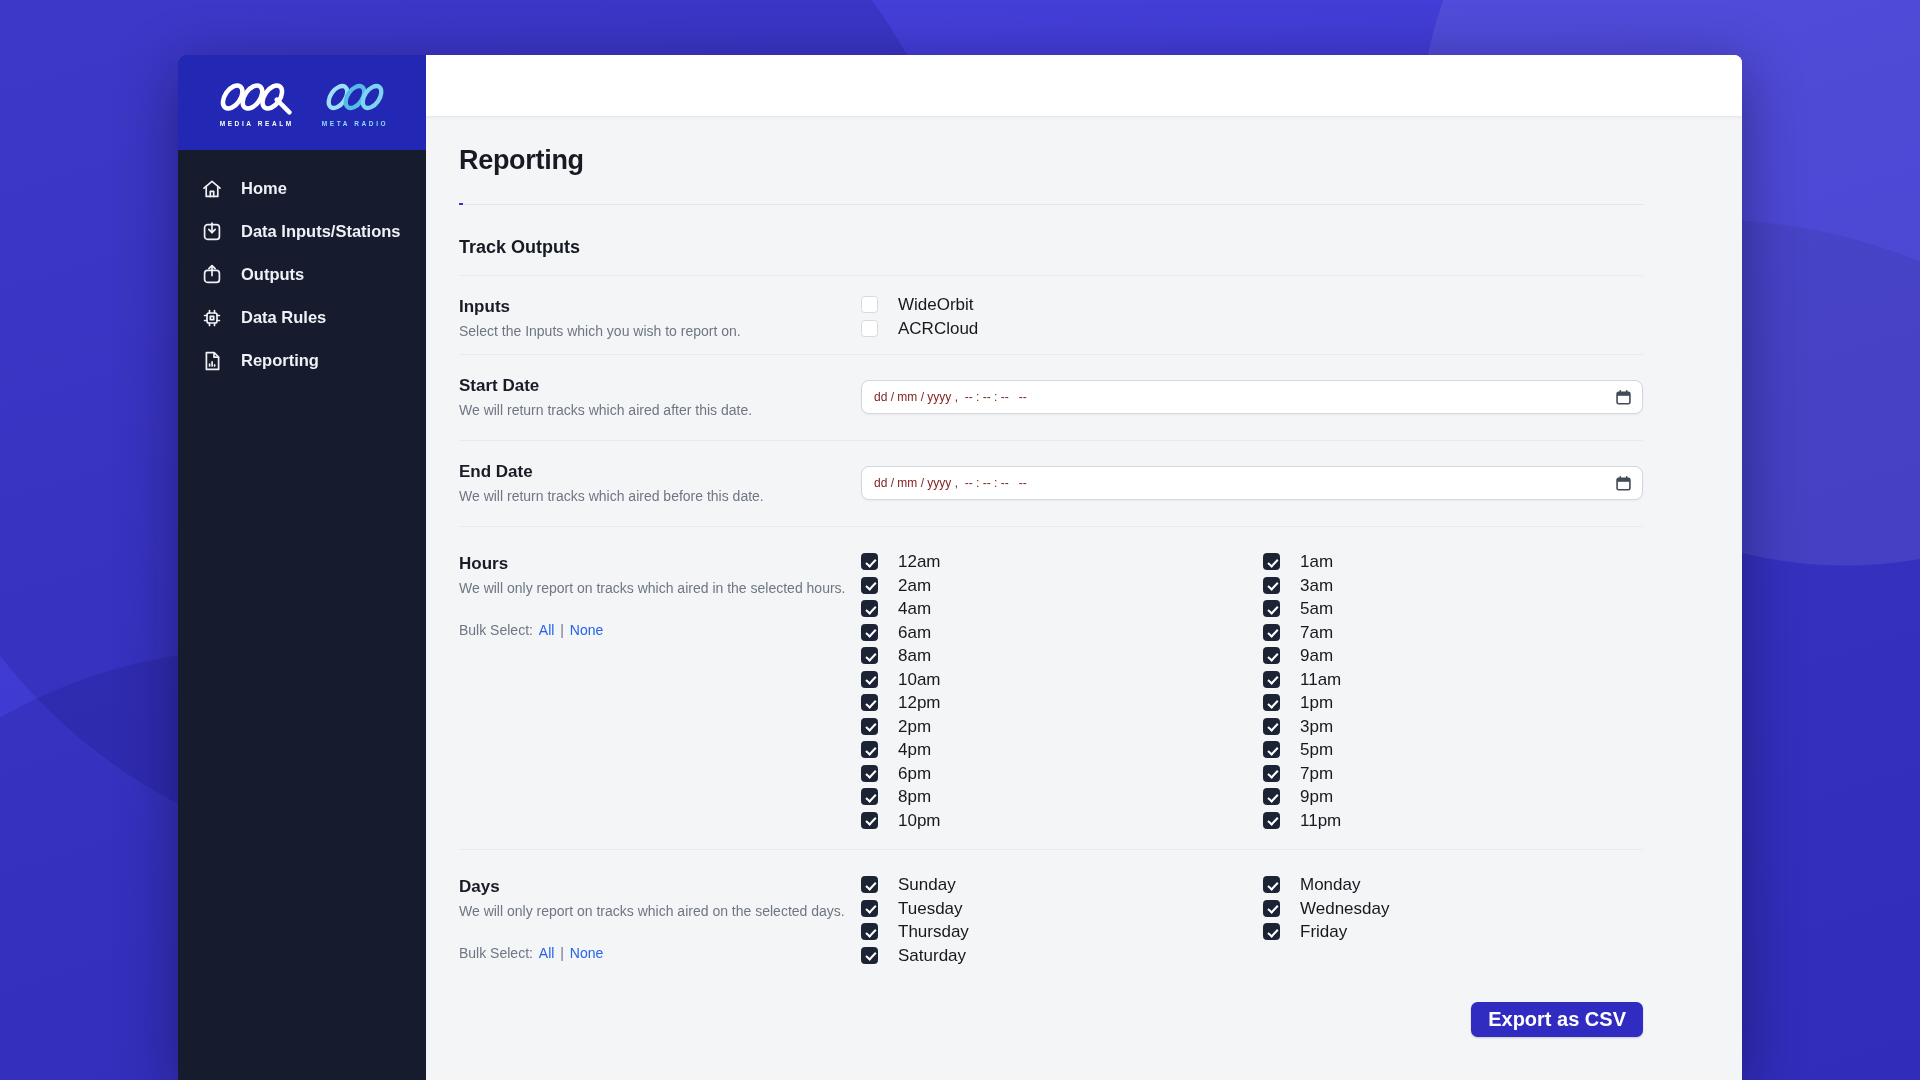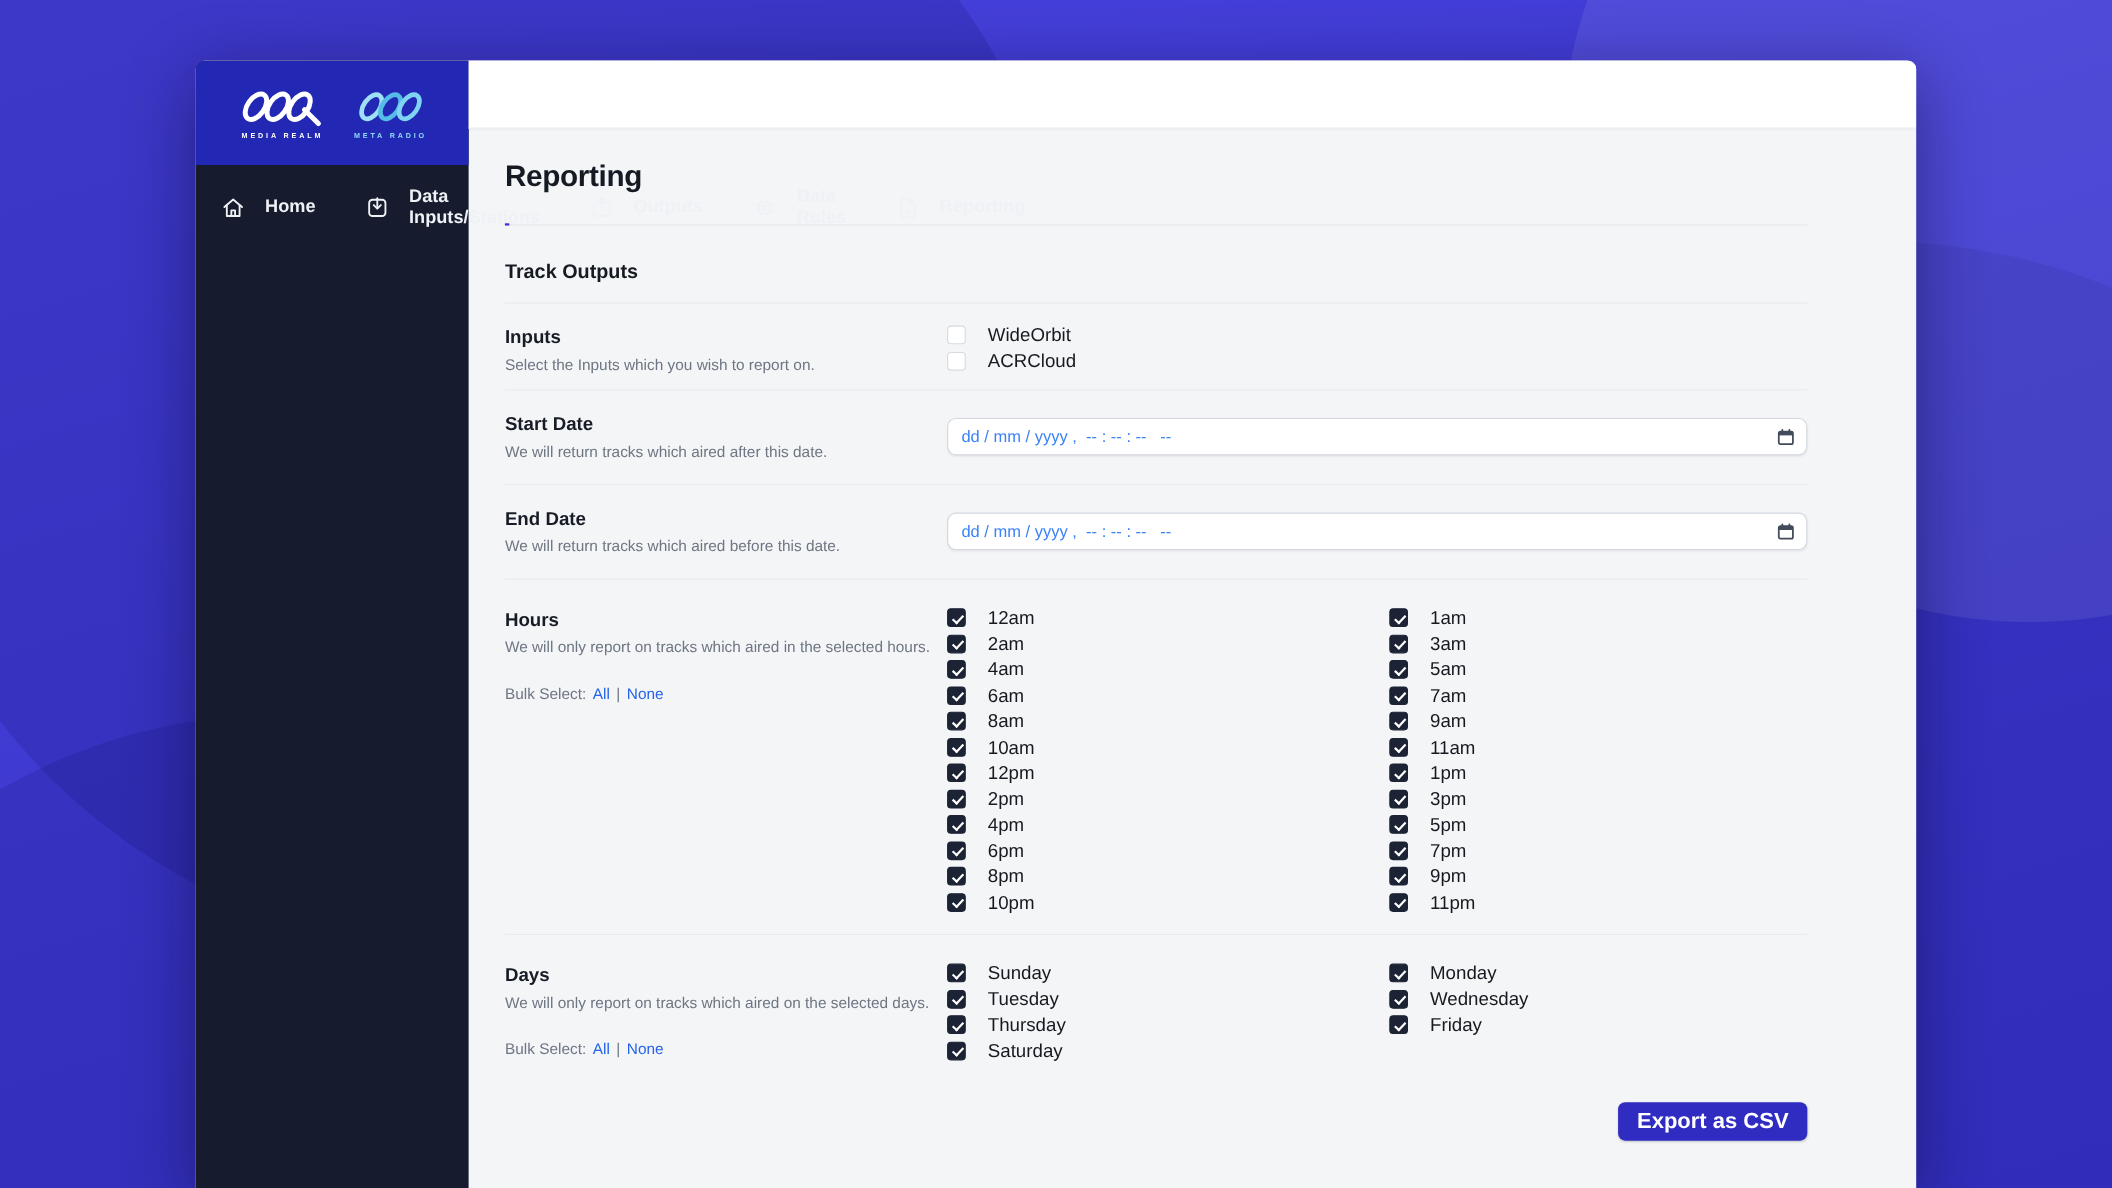--- a/index.html
+++ b/index.html
@@ -22,21 +22,21 @@
     border-radius:8px 8px 0 0;overflow:hidden;display:flex;
     box-shadow:0 14px 60px rgba(8,8,45,.45);
     background:var(--content-bg);
   }
   
   .sidebar{width:248px;flex:none;background:var(--sidebar-bg);display:flex;flex-direction:column;}
   .logo-bar{height:95px;flex:none;background:var(--logo-bg);display:flex;align-items:center;justify-content:center;gap:24px;}
   .logo{display:flex;flex-direction:column;align-items:center;gap:5px;cursor:pointer;}
   .logo-text{font-size:6.5px;letter-spacing:2.6px;color:#ffffff;font-weight:700;white-space:nowrap;}
   .logo.meta .logo-text{color:#8edcf8;}
-  .nav{padding:17px 0;display:flex;}
+  .nav{padding:17px 0;display:flex;flex-direction:column;}
   .nav-item{display:flex;align-items:center;gap:17px;height:43px;padding:0 22px;color:#eef1f5;font-size:16.5px;font-weight:600;text-decoration:none;cursor:pointer;}
   .nav-icon{width:24px;height:24px;flex:none;display:inline-flex;}
   .nav-icon svg{width:24px;height:24px;}
   
   .main{flex:1;display:flex;flex-direction:column;min-width:0;}
   .topbar{height:62px;flex:none;background:#ffffff;border-bottom:1px solid #e6e8ec;box-shadow:0 1px 3px rgba(16,24,40,.04);}
   .content{flex:1;padding:26px 99px 0 33px;overflow:hidden;}
   h1{margin:0;font-size:27px;line-height:34px;font-weight:700;color:#151a23;letter-spacing:-.3px;}
   .tabs{margin-top:13px;display:flex;gap:40px;border-bottom:1px solid #e3e6ea;align-items:flex-end;}
   .tab{background:none;border:none;font:inherit;font-size:17px;font-weight:500;color:#6b7280;padding:0 2px 13px;cursor:pointer;border-bottom:2.5px solid transparent;margin-bottom:-1px;}
@@ -53,21 +53,21 @@
   .bulk a{color:var(--link);text-decoration:none;cursor:pointer;margin:0 2px;}
   .col{display:flex;flex-direction:column;align-items:flex-start;}
   .check-row{display:flex;align-items:center;gap:20px;cursor:pointer;}
   .check-row + .check-row{margin-top:6px;}
   .checkbox{width:17px;height:17px;flex:none;border-radius:3.5px;background:#fff;border:1px solid #d6dadf;position:relative;}
   .checkbox.checked{background:var(--checkbox-checked);border-color:var(--checkbox-checked);}
   .checkbox.checked::after{content:"";position:absolute;left:3.6px;top:4.4px;width:8px;height:4.2px;border-left:2px solid #fff;border-bottom:2px solid #fff;transform:rotate(-47deg);}
   .check-label{font-size:17px;line-height:17.5px;color:#16191f;}
   .control-wide{grid-column:2 / 4;align-self:center;}
   .date-input{height:34px;width:100%;background:#fff;border:1px solid #d4d8de;border-radius:8px;display:flex;align-items:center;justify-content:space-between;padding:0 10px 0 12px;box-shadow:0 1px 2px rgba(16,24,40,.05);cursor:text;}
-  .date-text{font-size:15px;color:#3b82f6;white-space:pre;}
+  .date-text{font-size:12px;color:#7f1d1d;white-space:pre;}
   .cal-icon{width:17px;height:17px;flex:none;cursor:pointer;}
   .actions{display:flex;justify-content:flex-end;margin-top:18px;}
   .export-btn{height:35px;padding:0 17px;background:var(--accent);color:#fff;border:none;border-radius:6.5px;font-family:inherit;font-size:20px;font-weight:700;cursor:pointer;box-shadow:0 1px 2px rgba(16,24,40,.2);}
 </style>
 </head>
 <body>
 
 <div class="app">
 
   <aside class="sidebar">

